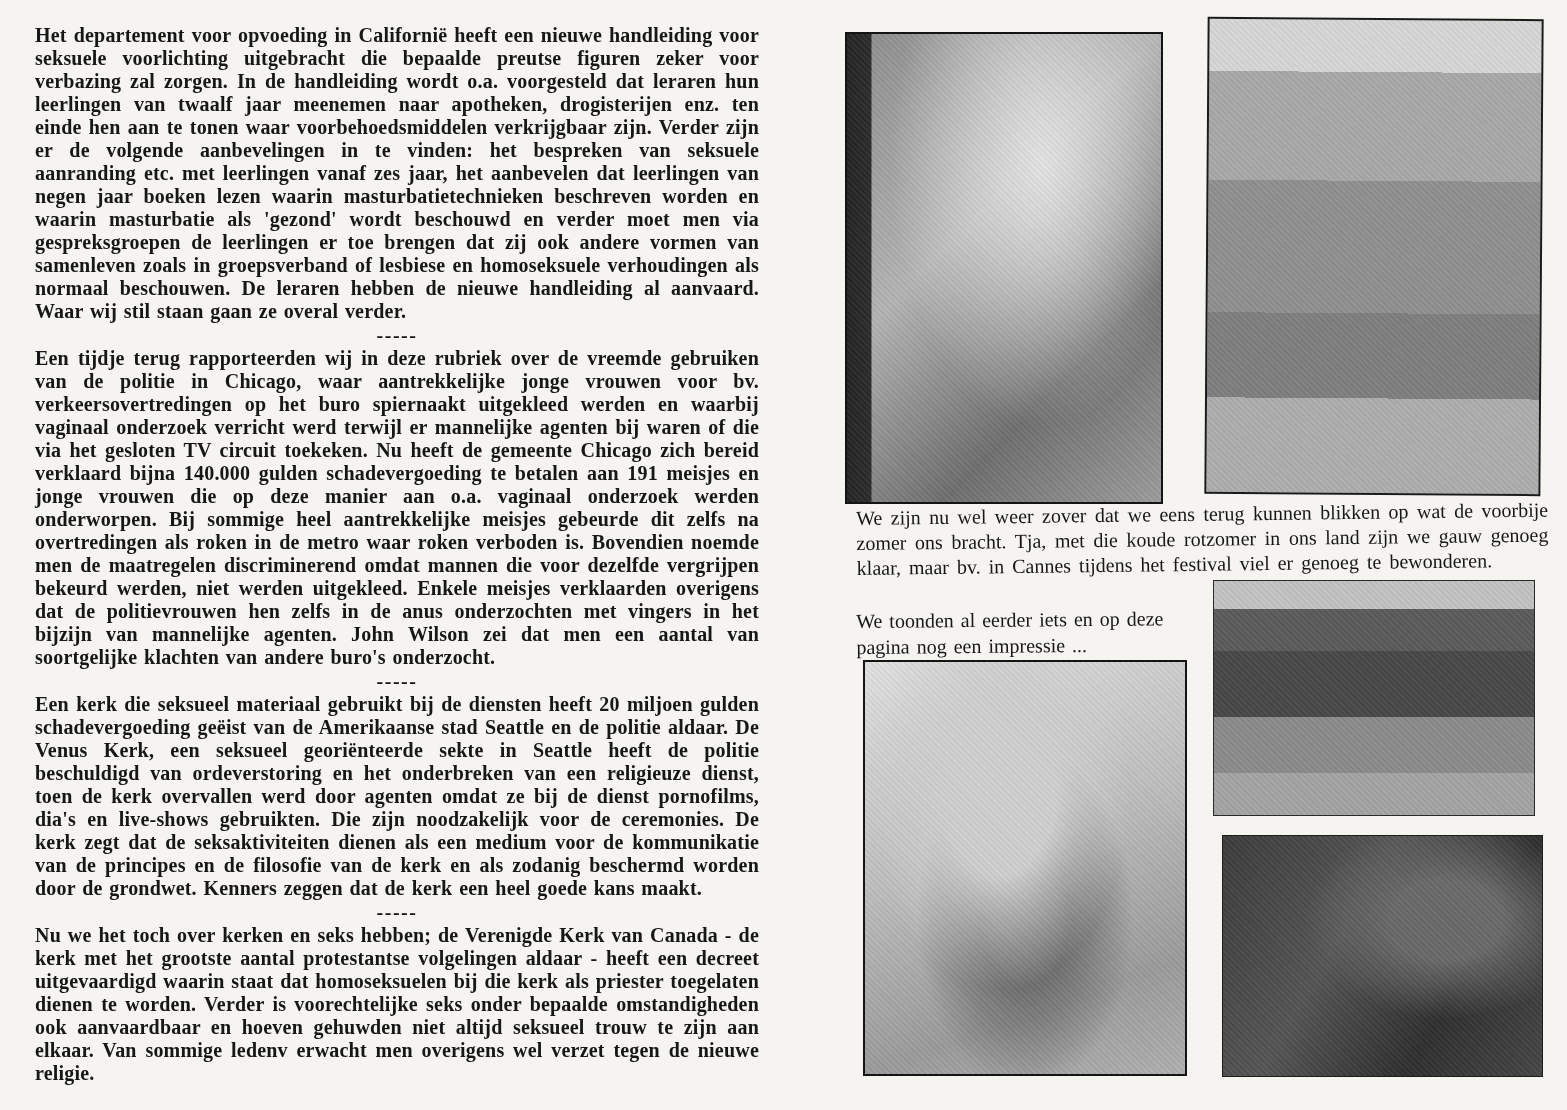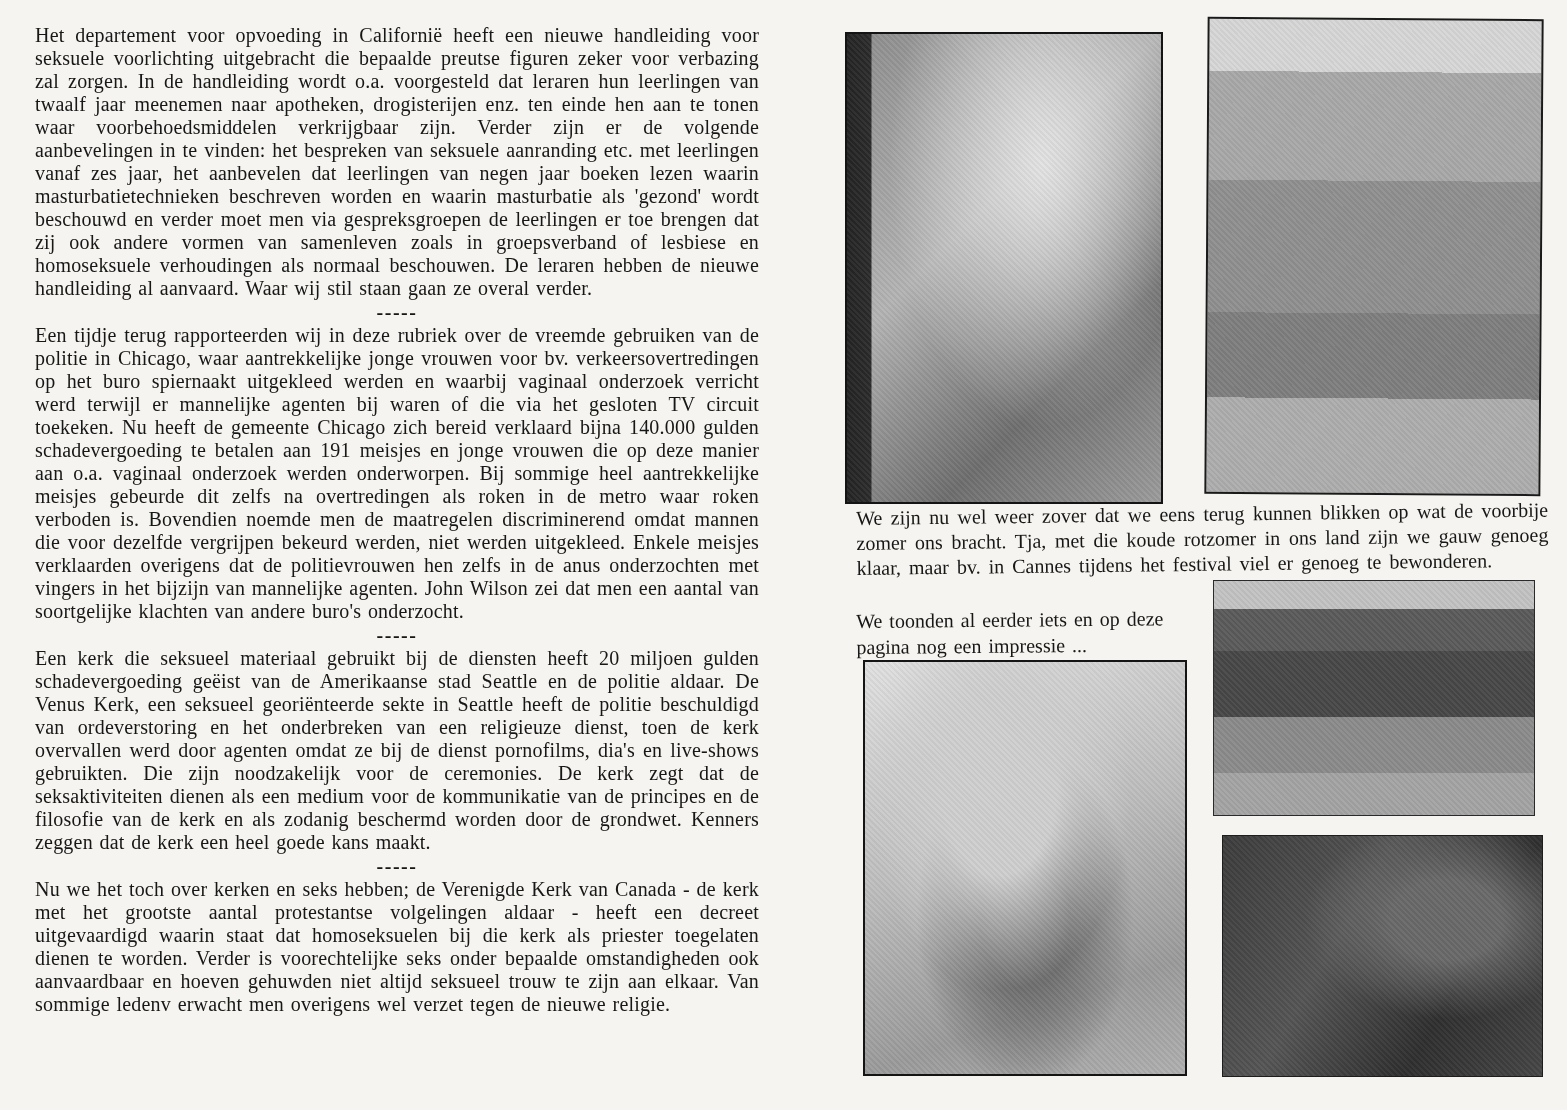--- a/index.html
+++ b/index.html
@@ -20,20 +20,21 @@
     position: absolute;
     left: 35px; top: 24px; width: 724px;
   }
   .para {
     margin: 0;
     font-size: 20px;
     line-height: 23px;
     text-align: justify;
     letter-spacing: 0.2px;
     word-spacing: 1.5px;
+    font-weight: bold;
   }
   .sep {
     font-size: 20px;
     line-height: 22px;
     text-align: center;
     font-weight: bold;
     letter-spacing: 1.5px;
     margin: 1px 0;
   }
   .photo { position: absolute; }

